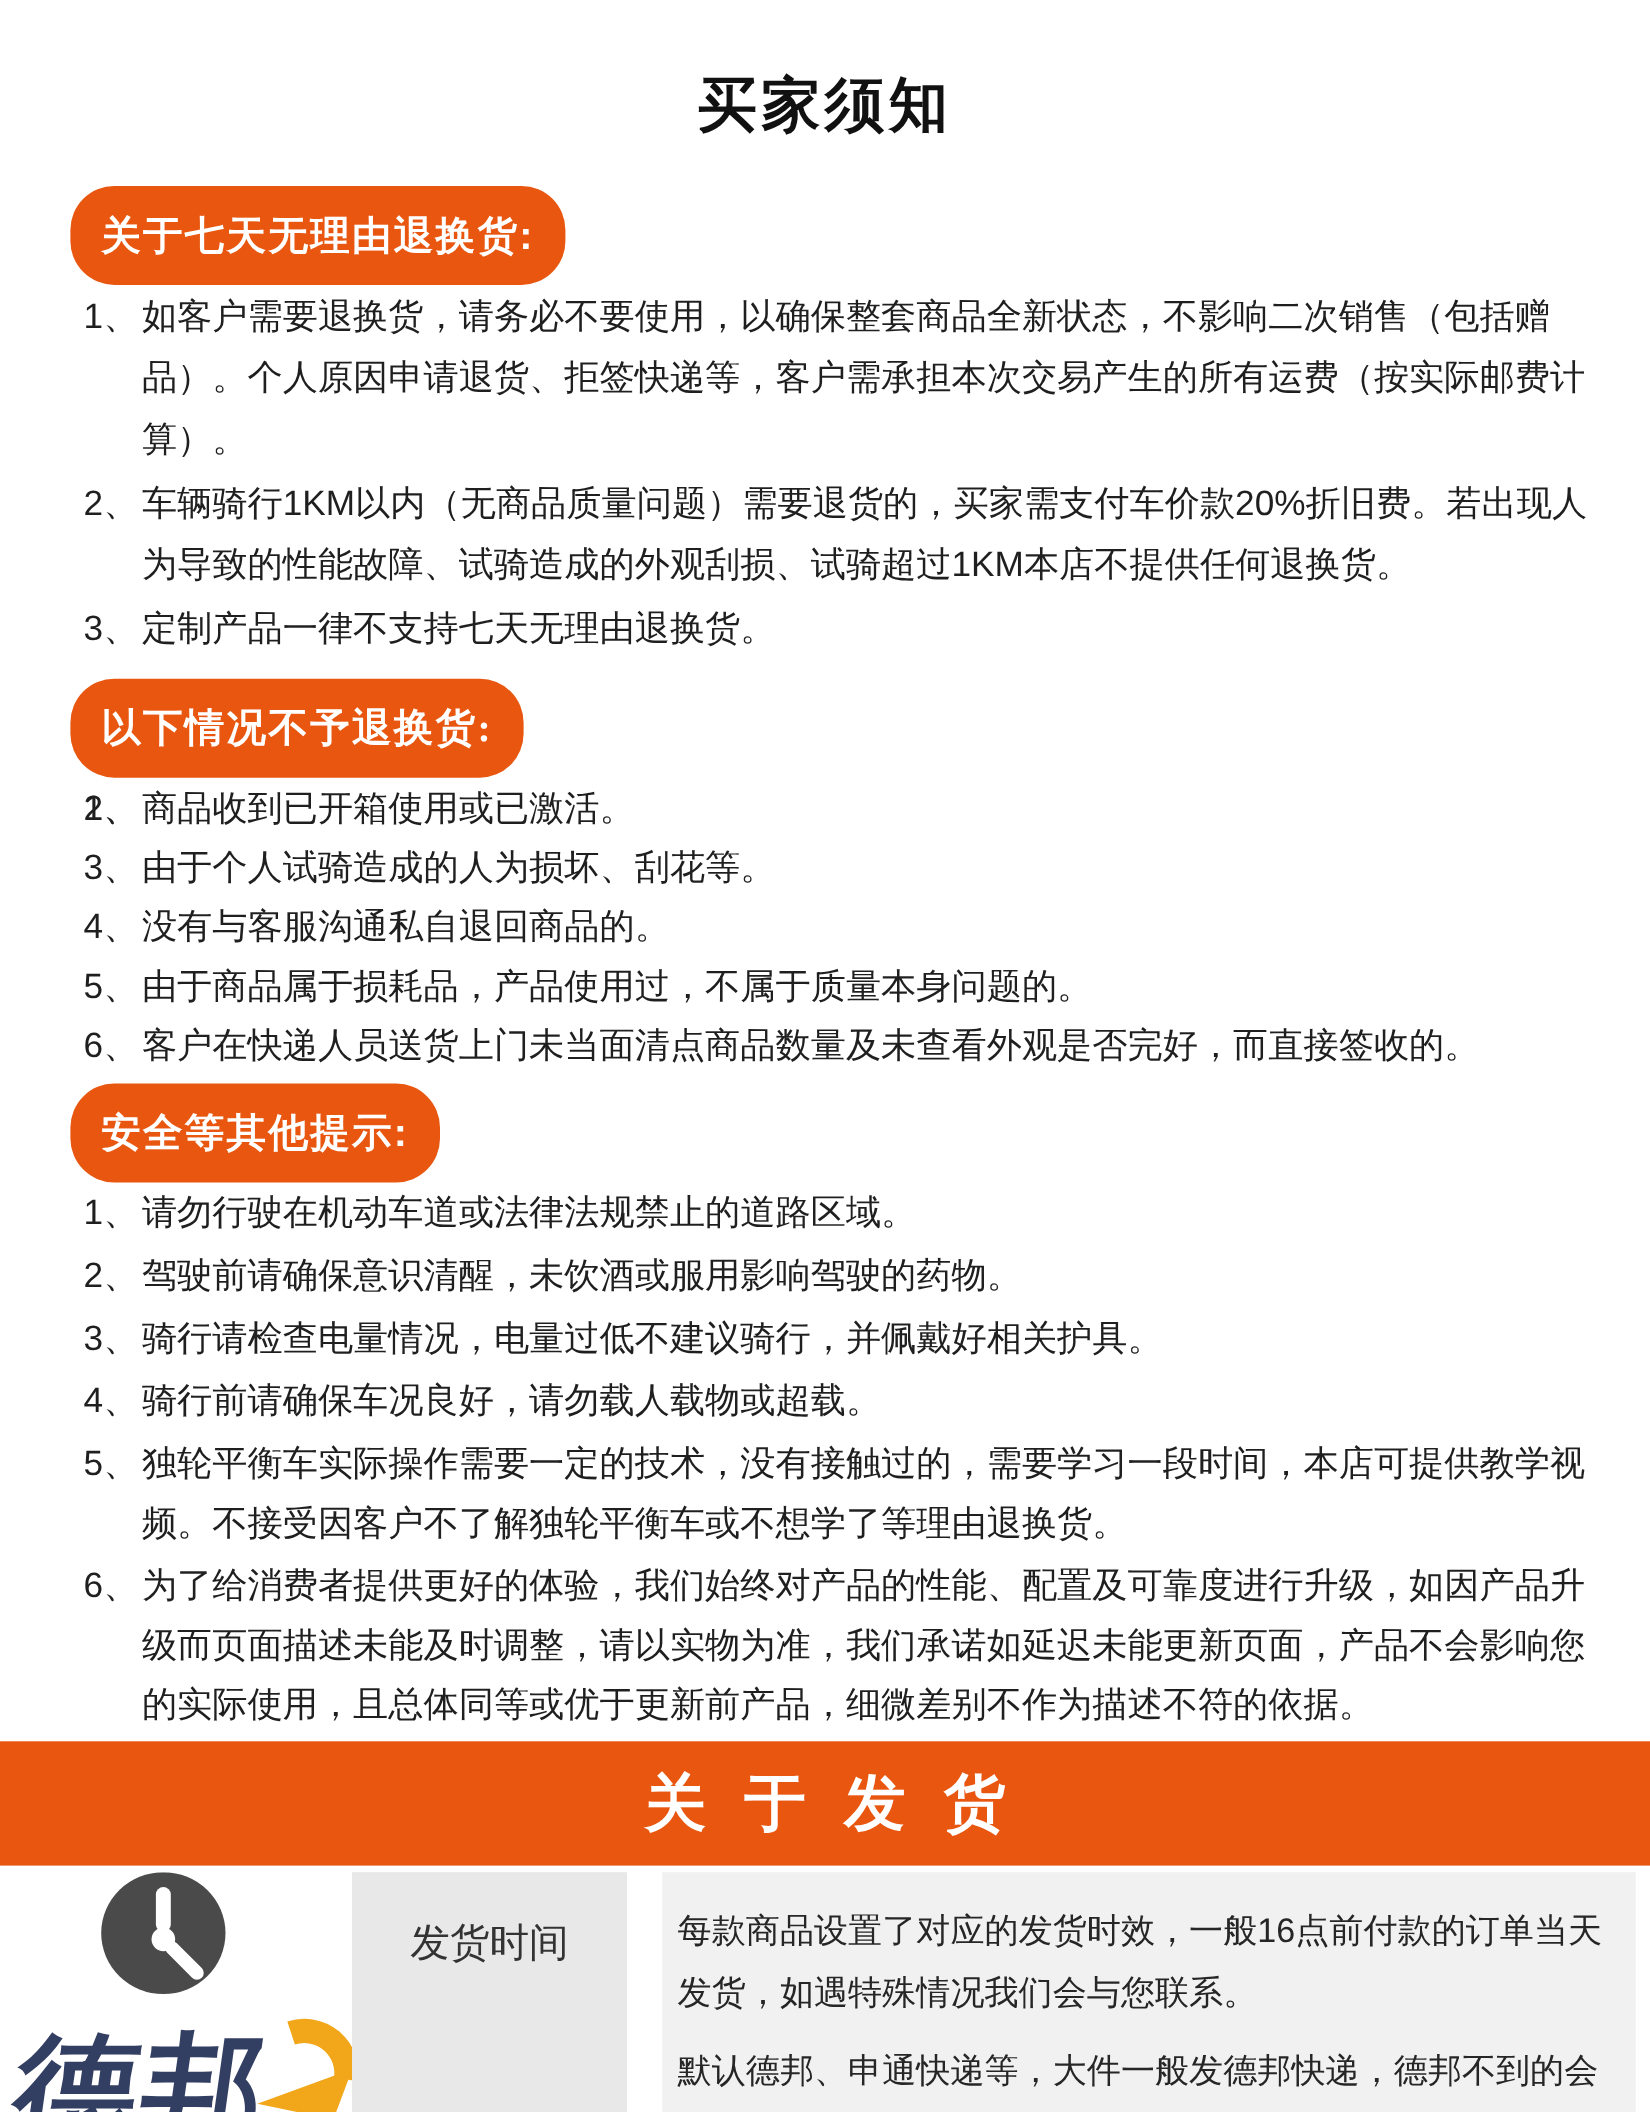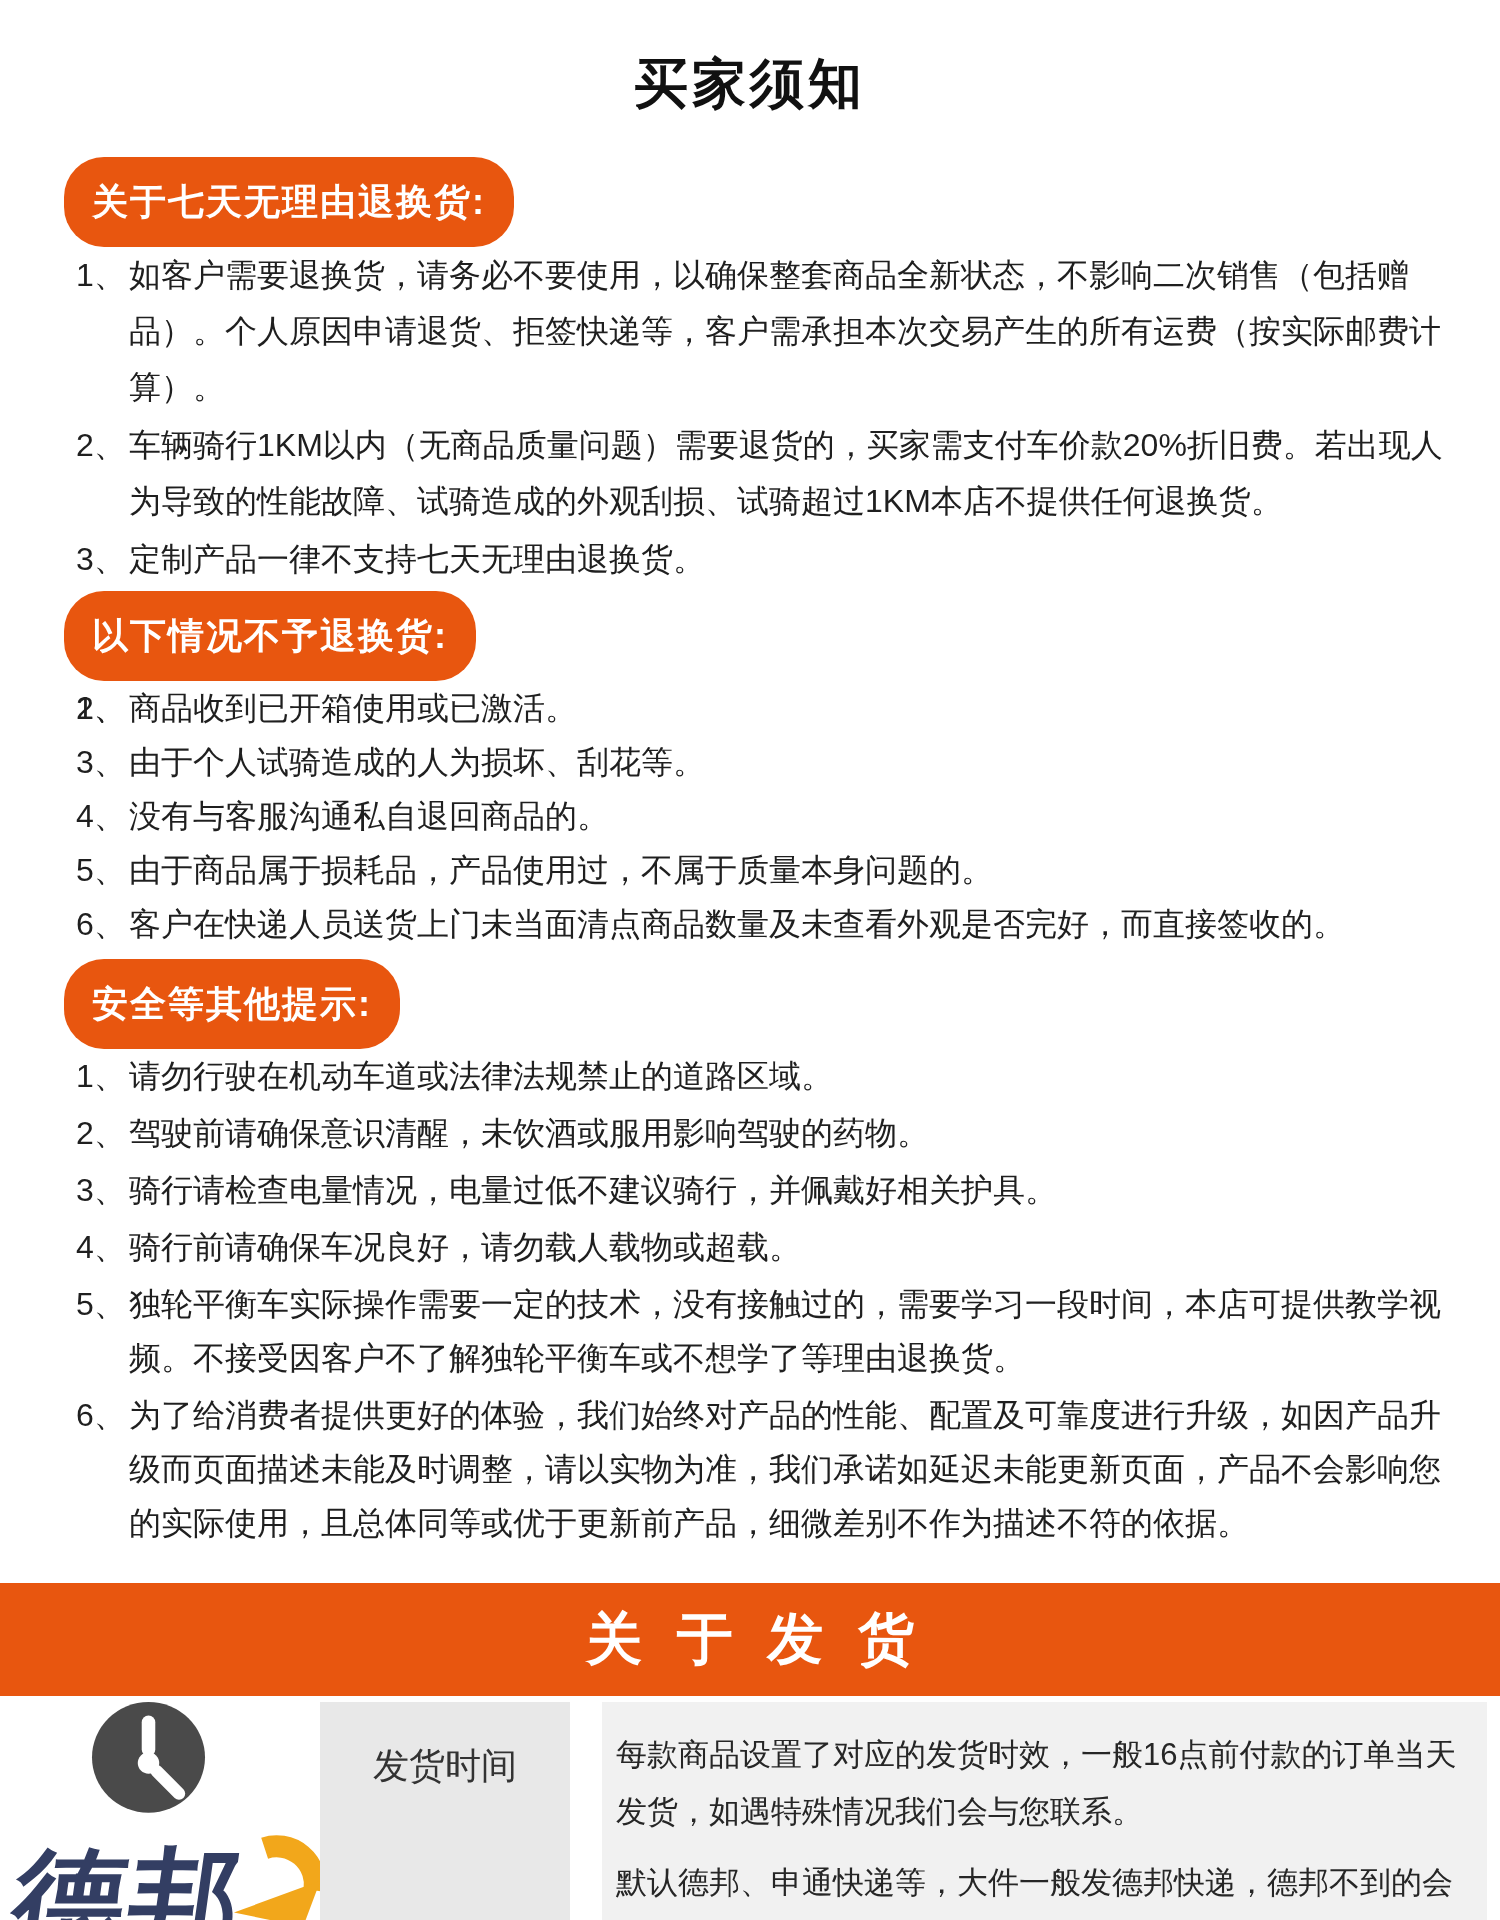--- a/index.html
+++ b/index.html
@@ -7,40 +7,40 @@
     position:relative;
     width:1500px;height:1920px;
     background:#ffffff;
     overflow:hidden;
     font-family:"Liberation Sans","DejaVu Sans",sans-serif;
     color:#1f1f1f;
   }
   .content{position:absolute;top:0;left:0;right:0;height:1583px;overflow:hidden;}
 
   .title{
-    margin:0;padding-top:48px;
+    margin:0;padding-top:60px;
     text-align:center;
     font-size:54px;font-weight:bold;color:#111;
     letter-spacing:4px;
   }
 
   .badge-row{margin:0;}
   .badge{
     display:inline-block;
     margin-left:64px;
     background:#E8560F;
     color:#ffffff;
     font-size:36px;font-weight:bold;
     line-height:90px;height:90px;
     padding:0 28px;
     border-radius:40px;
     letter-spacing:2px;
   }
   .badge-1{margin-top:36px;text-align:right;}
-  .badge-2{margin-top:2px;}
+  .badge-2{margin-top:16px;font-family:Liberation Serif, serif;}
   .badge-3{margin-top:8px;}
 
   ol.list{list-style:none;margin:0;padding:0 40px 0 76px;font-size:32px;color:#1f1f1f;}
   ol.list li{position:relative;padding-left:53px;}
   ol.list .num{position:absolute;left:0;top:0;}
   .list-a{margin-top:16px;}
   .list-a li{line-height:56px;margin-bottom:2px;}
   .list-b{margin-top:14px;}
   .list-b li{line-height:54px;margin-bottom:0;}
   .list-c{margin-top:8px;}

